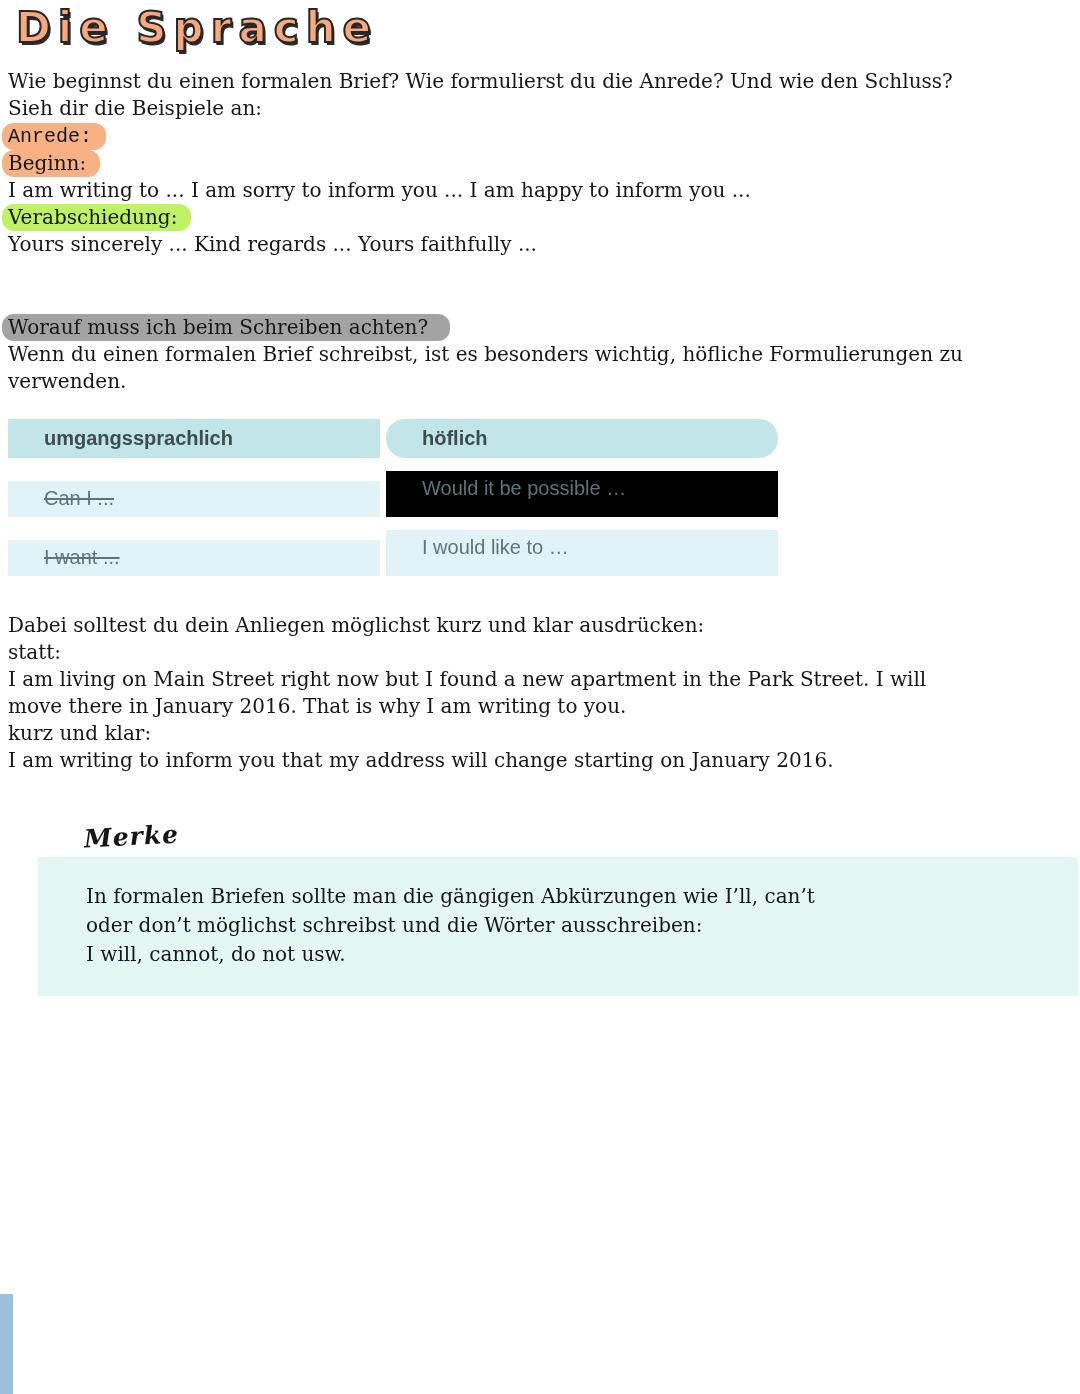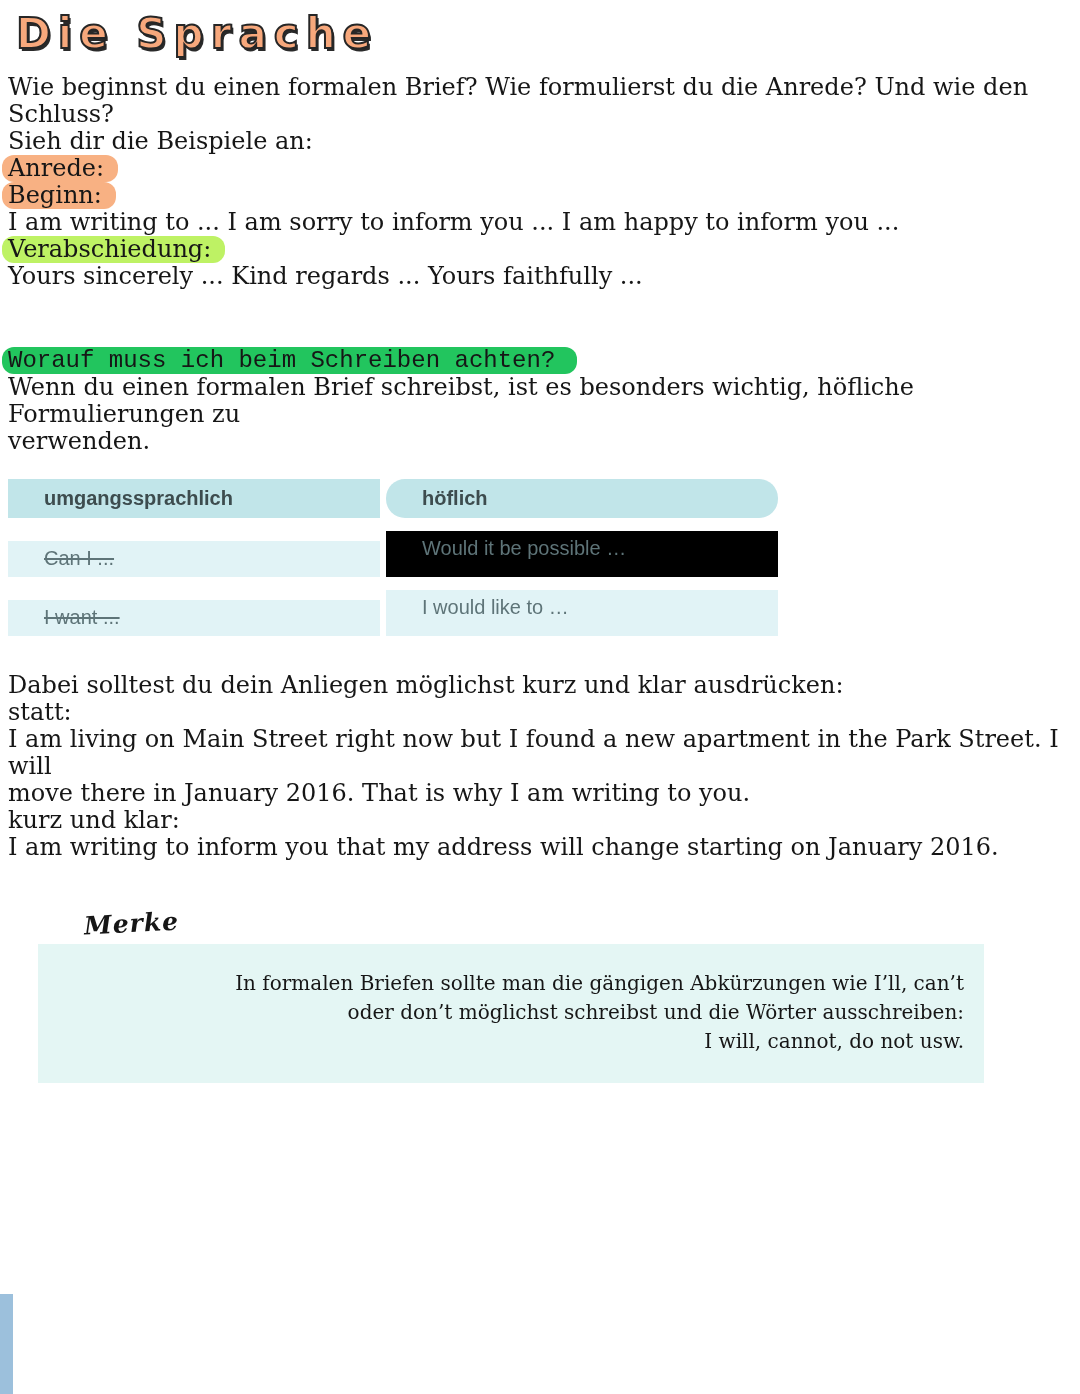--- a/index.html
+++ b/index.html
@@ -1,31 +1,31 @@
 <!DOCTYPE html>
 <html><head>
 <meta charset="utf-8">
 <style>
   * { margin:0; padding:0; box-sizing:border-box; }
   html,body { background:#ffffff; }
   .page {
     position:relative; width:1080px; height:1394px; background:#ffffff;
     font-family:"DejaVu Serif", serif; color:#161616; overflow:hidden;
   }
-  .content { padding:10px 12px 0 8px; }
+  .content { padding:4px 12px 0 8px; }
 
   .bubble-title {
     font-family:"DejaVu Sans", sans-serif; font-size:42px; font-weight:bold;
     letter-spacing:7px; color:#f7a87c;
     -webkit-text-stroke:2px #262626;
     text-shadow:2px 3px 0 #2a2a2a;
     margin:0 0 16px 8px; line-height:1.15; width:max-content;
   }
 
-  .line { font-size:24px; line-height:27px; }
+  .line { font-size:20px; line-height:27px; }
 
   .hl {
     display:inline-block; border-radius:12px;
     padding:0 14px 0 6px; margin-left:-6px;
   }
   .hl-wide { padding-right:22px; }
 
   .focus-block { margin-top:56px; }
 
   .polite-table {
@@ -39,48 +39,48 @@
   .strike { text-decoration:line-through;margin-top:10px; }
 
   .concise-block { margin-top:36px; }
 
   .merke {
     margin:48px 0 4px 76px; font-size:25px; font-style:italic; font-weight:bold;
     transform:rotate(-3deg); width:max-content; letter-spacing:1px;
   }
 
   .note-box {
-    margin:6px 0 0 30px; width:946px;
+    margin:6px 0 0 30px; width:1040px;
     padding:25px 20px 27px 48px;
-    font-size:20px; line-height:29px;text-align:right;
+    font-size:20px; line-height:29px;
   }
 
   .edge-bar { position:absolute; left:0; bottom:0; width:13px; height:100px; }
 </style>
 </head>
 <body>
 
 <div class="page">
   <div class="content">
 
     <h1 class="bubble-title">Die Sprache</h1>
 
     <div class="line">Wie beginnst du einen formalen Brief? Wie formulierst du die Anrede? Und wie den Schluss?</div>
     <div class="line">Sieh dir die Beispiele an:</div>
 
-    <div class="line"><span class="hl" style="background-color: rgb(248, 177, 131);">Anrede:</span></div>
+    <div class="line"><span class="hl" style="background-color: rgb(248, 177, 131); font-family: Liberation Mono, monospace;">Anrede:</span></div>
 
     <div class="line"><span class="hl" style="background-color: rgb(248, 177, 131);">Beginn:</span></div>
     <div class="line">I am writing to ... I am sorry to inform you ... I am happy to inform you ...</div>
 
     <div class="line"><span class="hl" style="background-color: #bef264;">Verabschiedung:</span></div>
     <div class="line">Yours sincerely ... Kind regards ... Yours faithfully ...</div>
 
     <div class="focus-block">
-      <div class="line"><span class="hl hl-wide" style="background-color: #22c55e; font-family: Liberation Mono, monospace;">Worauf muss ich beim Schreiben achten?</span></div>
+      <div class="line"><span class="hl hl-wide" style="background-color: #a3a3a3;">Worauf muss ich beim Schreiben achten?</span></div>
       <div class="line">Wenn du einen formalen Brief schreibst, ist es besonders wichtig, höfliche Formulierungen zu</div>
       <div class="line">verwenden.</div>
     </div>
 
     <div class="polite-table">
       <div class="cell header-cell" style="background-color: rgb(193, 229, 233);">umgangssprachlich</div>
       <div class="cell header-cell" style="background-color: rgb(193, 229, 233); border-radius: 19px;">höflich</div>
 
       <div class="cell row-cell strike" style="background-color: rgb(225, 243, 246);">Can I ...</div>
       <div class="cell row-cell" style="background-color: #000000;">Would it be possible …</div>

